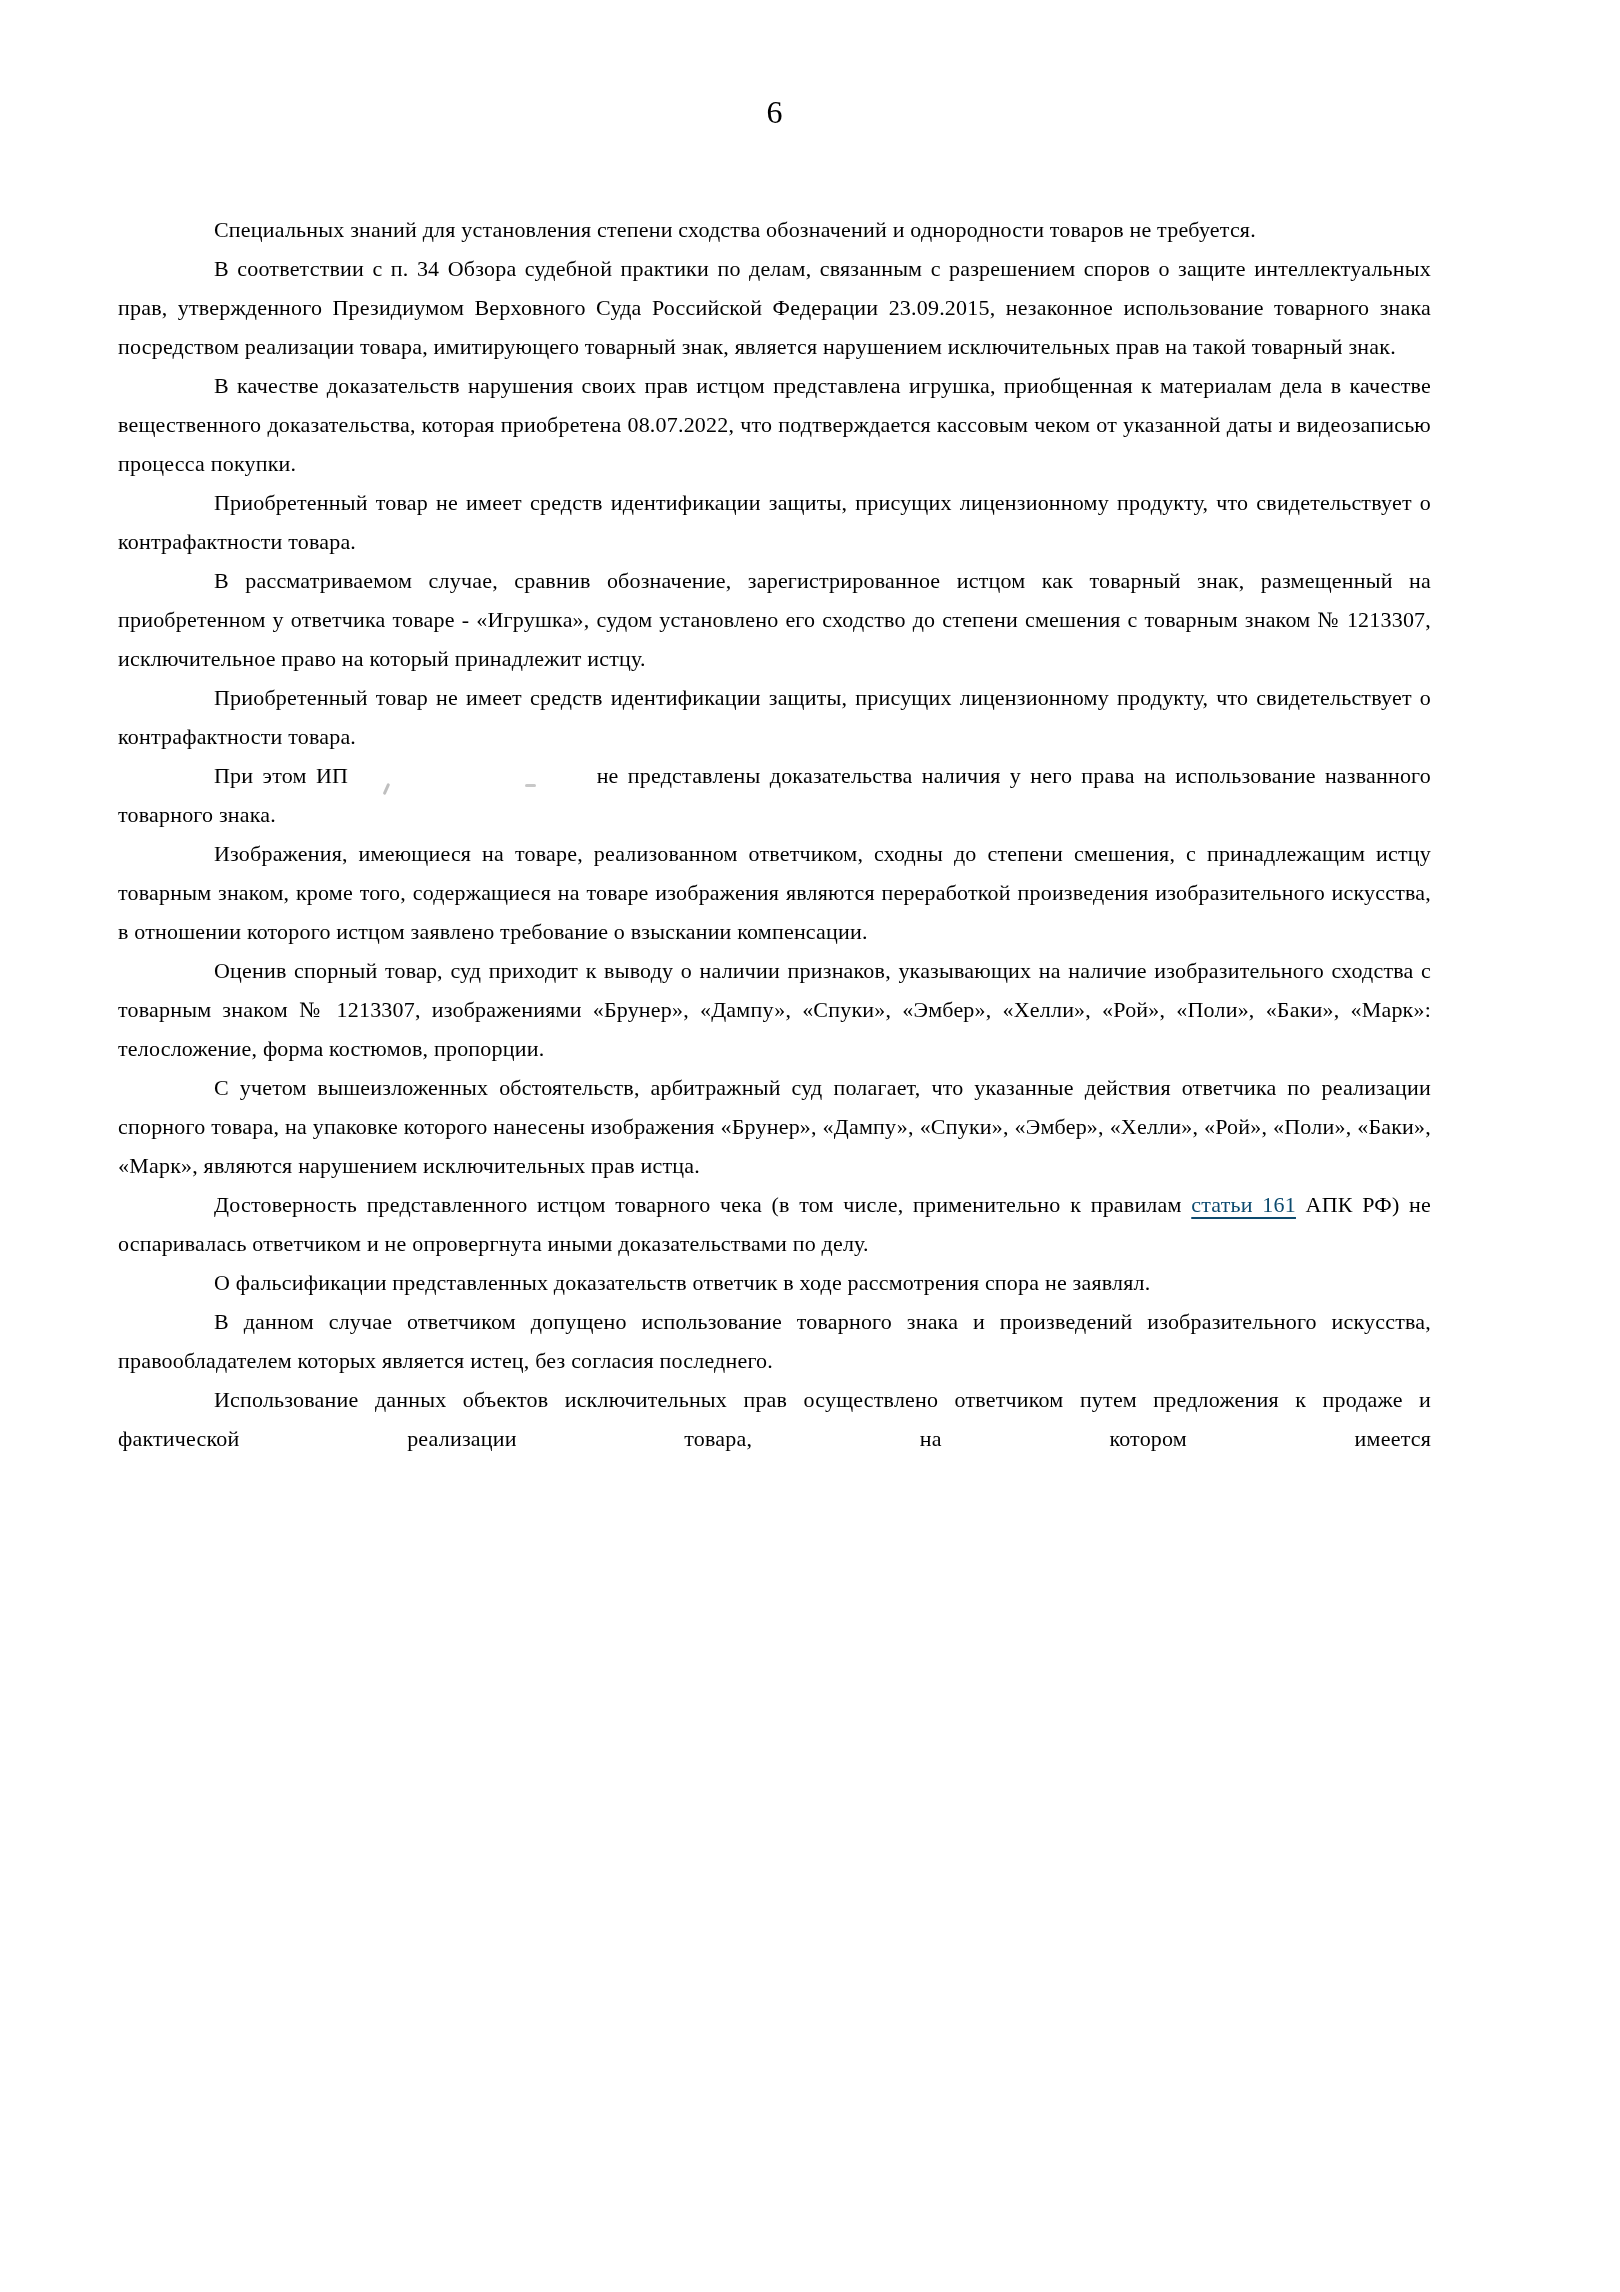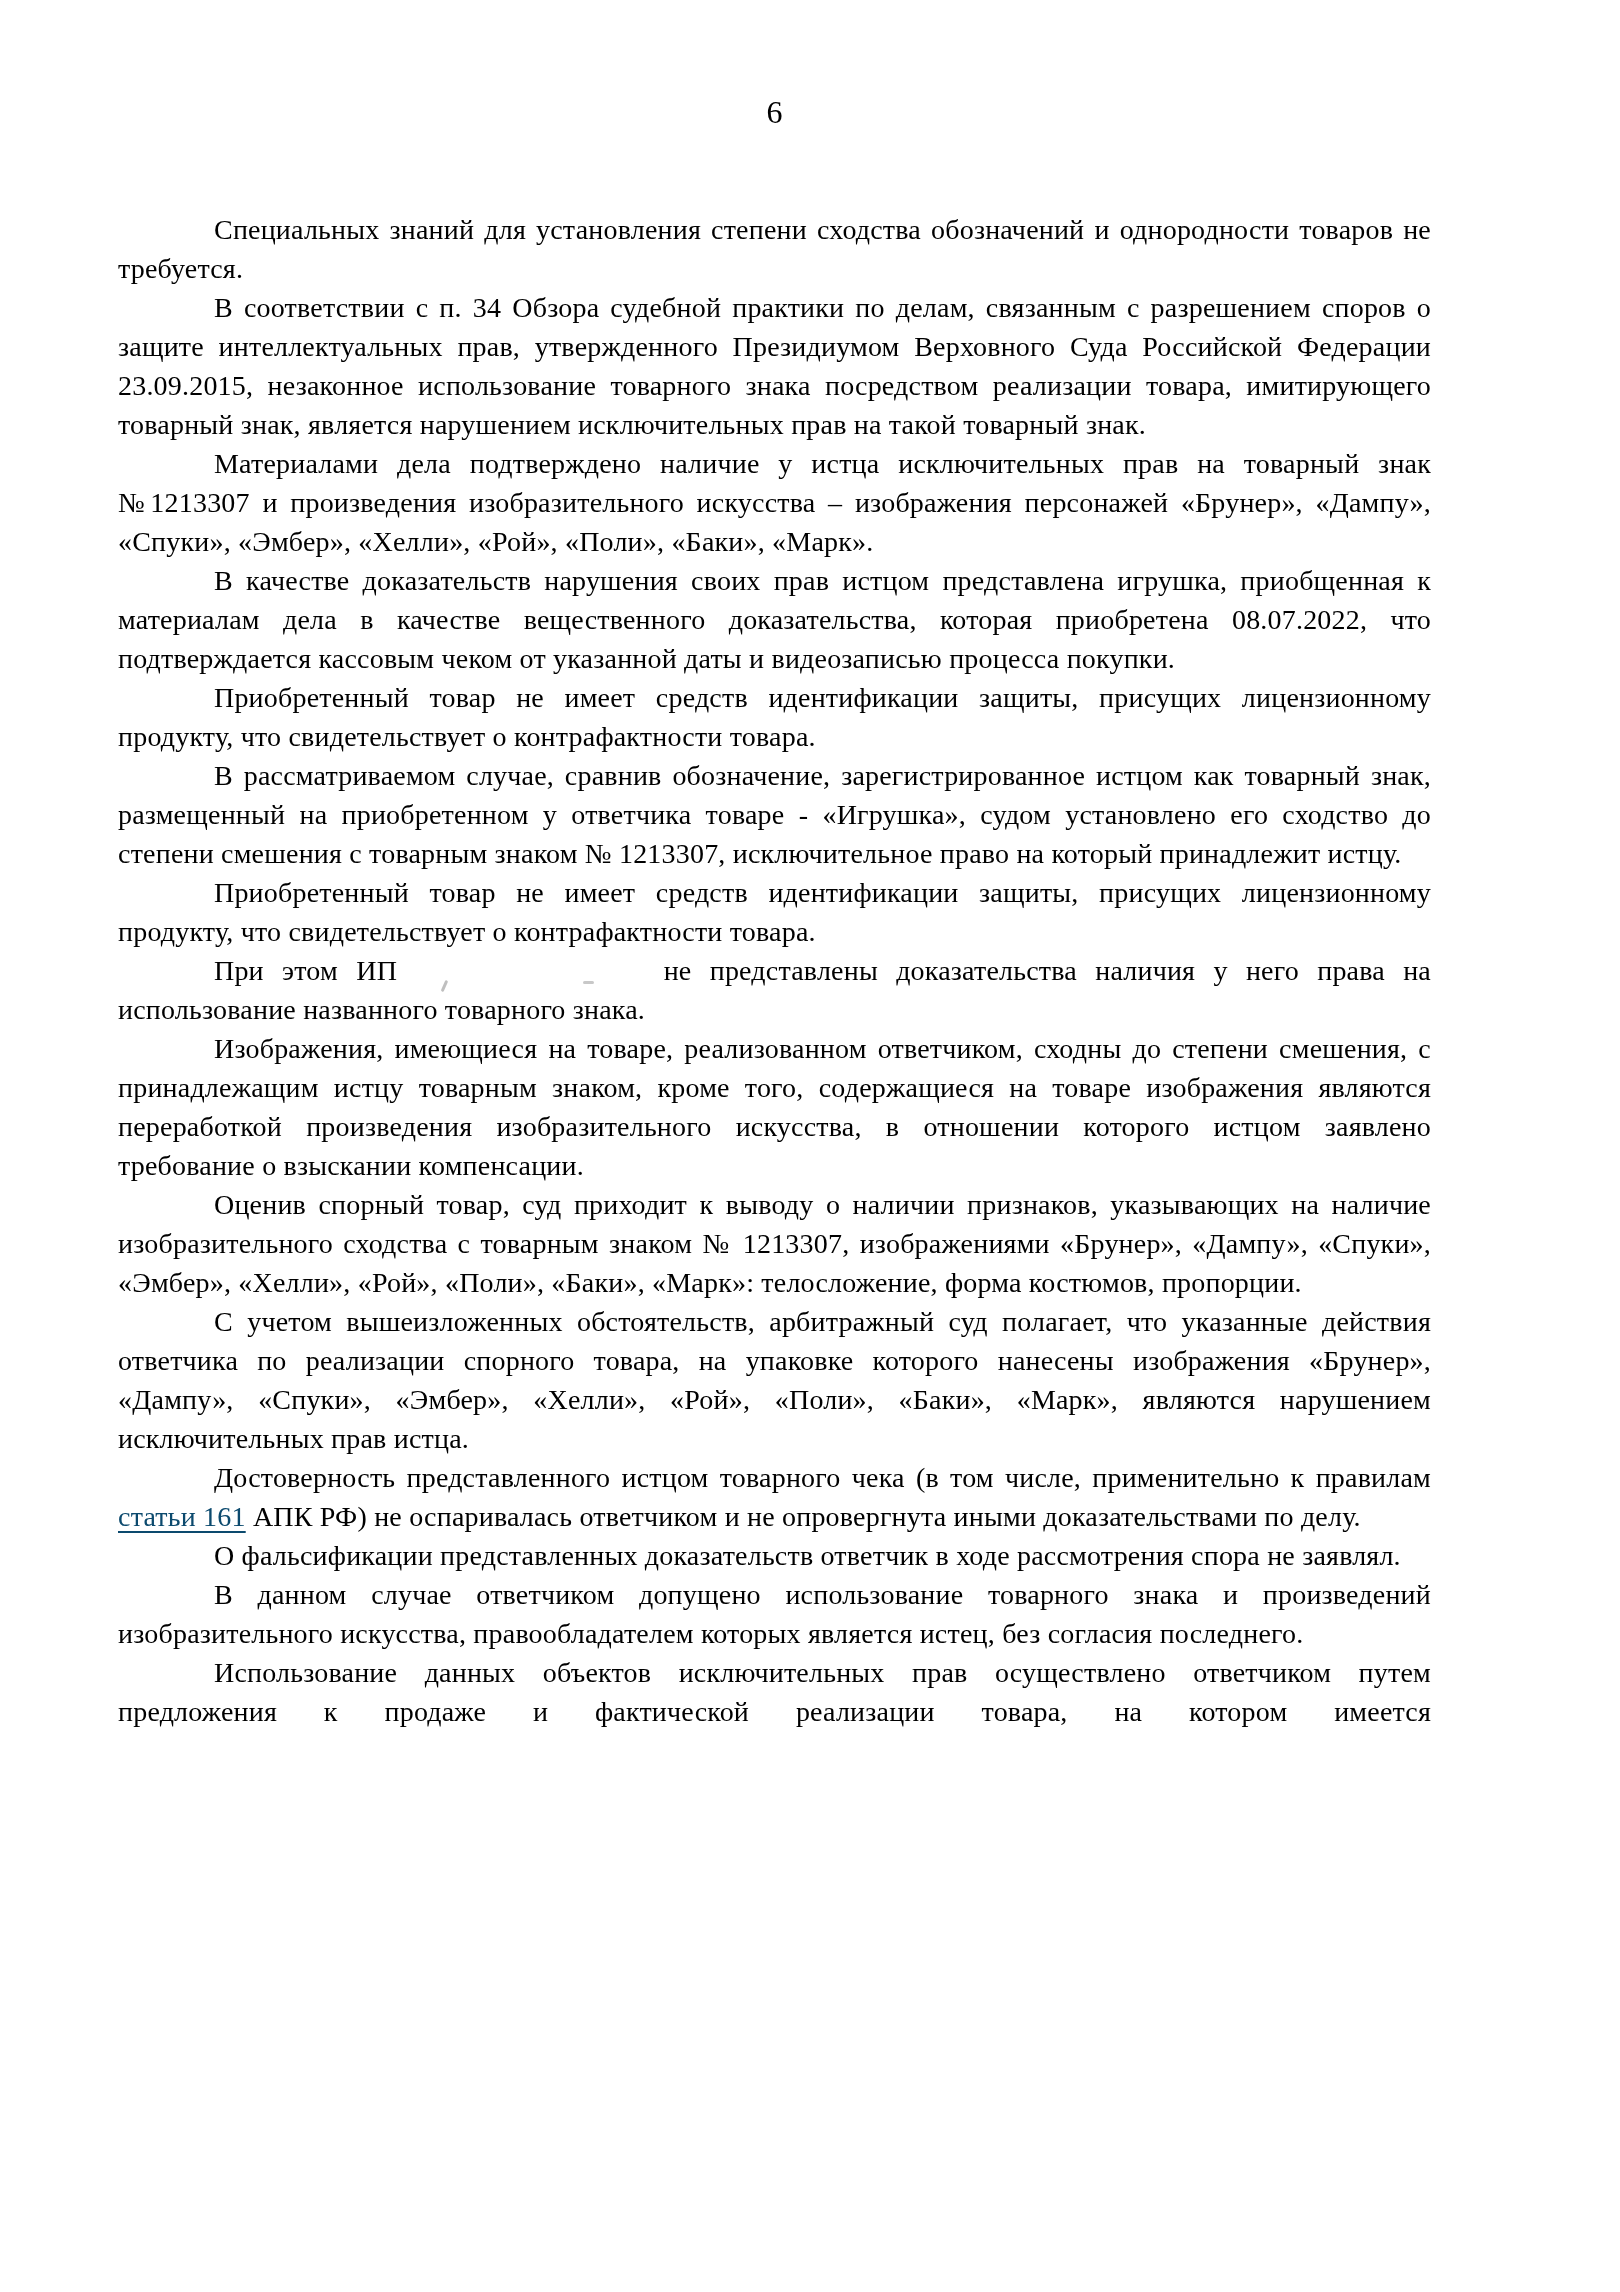--- a/index.html
+++ b/index.html
@@ -21,21 +21,21 @@
     top: 93px;
     width: 1313px;
   }
   .page-number {
     text-align: center;
     font-size: 32px;
     line-height: 39px;
     margin-bottom: 78px;
   }
   .doc-body p {
-    font-size: 28px;
+    font-size: 22px;
     line-height: 39px;
     text-align: justify;
     text-indent: 96px;
     letter-spacing: 0.2px;
     font-family: Liberation Serif, serif;
   }
   .doc-body p.fill-last { text-align-last: justify; }
   a.doc-link {
     color: #0c4a6e;
     text-decoration: underline;
@@ -77,21 +77,20 @@
 <body>
 
 <div class="page">
   <div class="content">
 
     <div class="page-number">6</div>
 
     <div class="doc-body">
       <p><span>Специальных знаний для установления степени сходства обозначений и однородности товаров не требуется.</span></p>
       <p><span>В соответствии с п. 34 Обзора судебной практики по делам, связанным с разрешением споров о защите интеллектуальных прав, утвержденного Президиумом Верховного Суда Российской Федерации 23.09.2015, незаконное использование товарного знака посредством реализации товара, имитирующего товарный знак, является нарушением исключительных прав на такой товарный знак.</span></p>
-      <p><span>Материалами дела подтверждено наличие у истца исключительных прав на товарный знак №1213307 и произведения изобразительного искусства – изображения персонажей «Брунер», «Дампу», «Спуки», «Эмбер», «Хелли», «Рой», «Поли», «Баки», «Марк».</span></p>
       <p><span>В качестве доказательств нарушения своих прав истцом представлена игрушка, приобщенная к материалам дела в качестве вещественного доказательства, которая приобретена 08.07.2022, что подтверждается кассовым чеком от указанной даты и видеозаписью процесса покупки.</span></p>
       <p><span>Приобретенный товар не имеет средств идентификации защиты, присущих лицензионному продукту, что свидетельствует о контрафактности товара.</span></p>
       <p><span>В рассматриваемом случае, сравнив обозначение, зарегистрированное истцом как товарный знак, размещенный на приобретенном у ответчика товаре - «Игрушка», судом установлено его сходство до степени смешения с товарным знаком № 1213307, исключительное право на который принадлежит истцу.</span></p>
       <p><span>Приобретенный товар не имеет средств идентификации защиты, присущих лицензионному продукту, что свидетельствует о контрафактности товара.</span></p>
       <p><span>При этом ИП</span> <span class="redaction"></span> <span>не представлены доказательства наличия у него права на использование названного товарного знака.</span></p>
       <p><span>Изображения, имеющиеся на товаре, реализованном ответчиком, сходны до степени смешения, с принадлежащим истцу товарным знаком, кроме того, содержащиеся на товаре изображения являются переработкой произведения изобразительного искусства, в отношении которого истцом заявлено требование о взыскании компенсации.</span></p>
       <p><span>Оценив спорный товар, суд приходит к выводу о наличии признаков, указывающих на наличие изобразительного сходства с товарным знаком № 1213307, изображениями «Брунер», «Дампу», «Спуки», «Эмбер», «Хелли», «Рой», «Поли», «Баки», «Марк»: телосложение, форма костюмов, пропорции.</span></p>
       <p><span>С учетом вышеизложенных обстоятельств, арбитражный суд полагает, что указанные действия ответчика по реализации спорного товара, на упаковке которого нанесены изображения «Брунер», «Дампу», «Спуки», «Эмбер», «Хелли», «Рой», «Поли», «Баки», «Марк», являются нарушением исключительных прав истца.</span></p>
       <p><span>Достоверность представленного истцом товарного чека (в том числе, применительно к правилам </span><a href="#" class="doc-link">статьи 161</a><span> АПК РФ) не оспаривалась ответчиком и не опровергнута иными доказательствами по делу.</span></p>
       <p><span>О фальсификации представленных доказательств ответчик в ходе рассмотрения спора не заявлял.</span></p>

